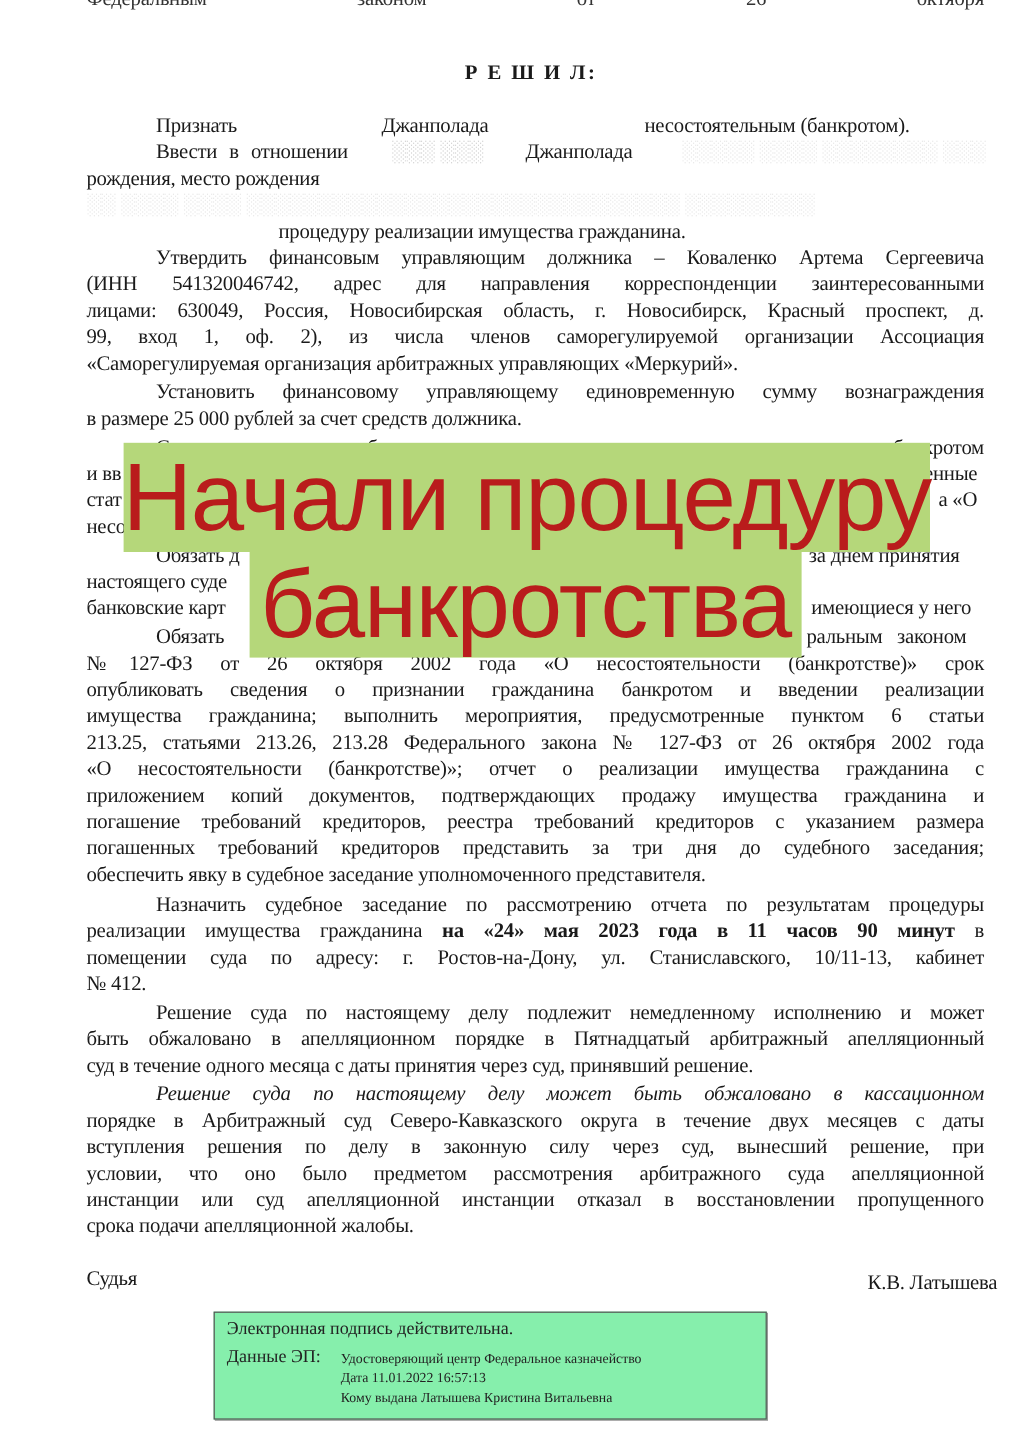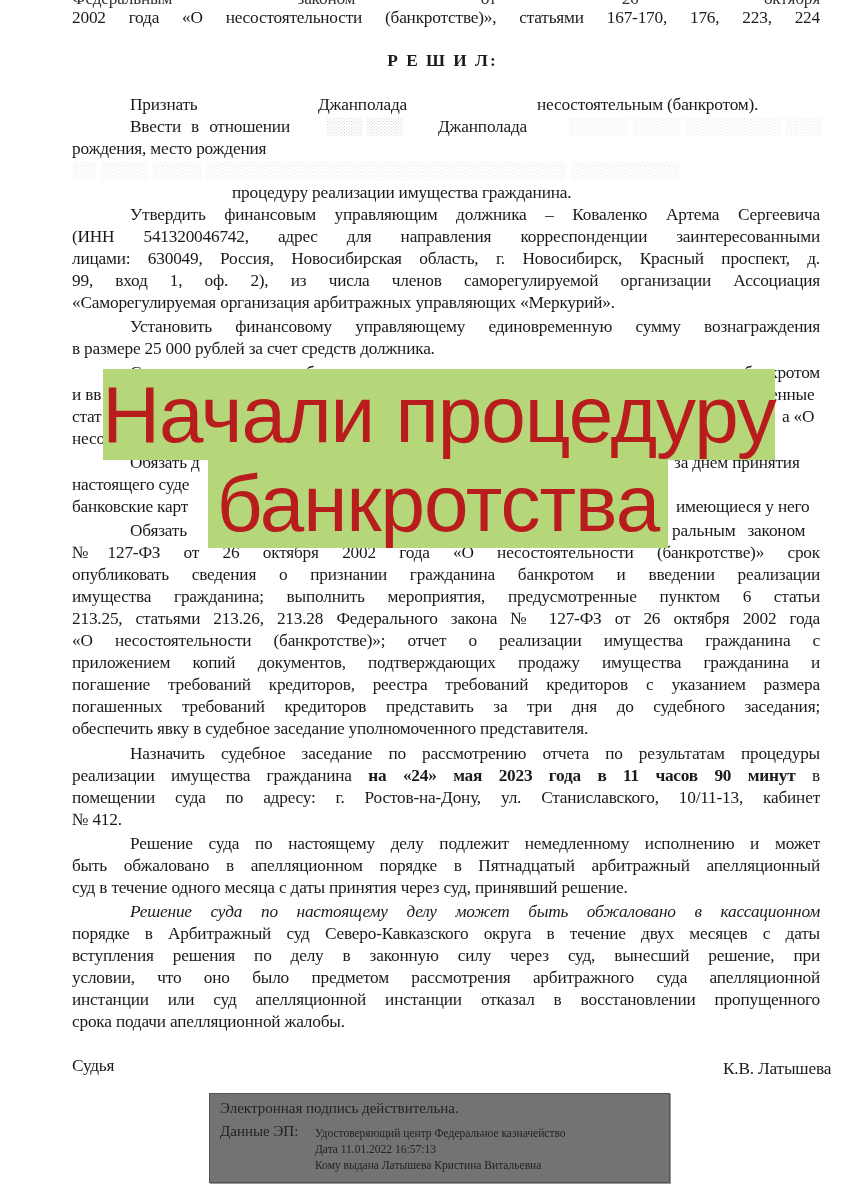--- a/index.html
+++ b/index.html
@@ -15,33 +15,32 @@
   .faded { color: #c9c9c9; }
   .cut { color: #333; clip-path: inset(55% 0 0 0); }
   .ghost { color: #e4e4e4; }
   .overlay { position: absolute; background: #b5d77a; color: #b91c1c;
              font-family: "Liberation Sans", "DejaVu Sans", sans-serif;
              display: flex; align-items: center; justify-content: center;
              white-space: nowrap; }
   .ov1 { left: 103px; top: 369px; width: 672px; height: 91px; font-size: 80px; letter-spacing: -1px; }
   .ov2 { left: 208px; top: 460px; width: 460px; height: 88px; font-size: 80px; letter-spacing: -1px; }
   .sigbox { position: absolute; left: 178px; top: 1093px; width: 459px; height: 88px;
-            border: 1.5px solid #555; box-shadow: 1px 1px 0 #999; background: #737373; margin-left: 31px; }
+            border: 1.5px solid #555; box-shadow: 1px 1px 0 #999; background: #86efac; }
   .sig-title { position: absolute; left: 10px; top: 6px; font-size: 15px; color: #222; }
   .sig-label { position: absolute; left: 10px; top: 29px; font-size: 15px; color: #222; }
   .sig-line { position: absolute; left: 105px; font-size: 11.5px; color: #222; }
 </style>
 </head>
 <body>
 
 <div class="page">
 
   <div class="ln just cut" style="top:-12px;">Федеральным законом от 26 октября</div>
 
-  <div class="ln just" style="top:7px;">2002 года «О несостоятельности (банкротстве)», статьями 167-170, 176, 223, 224</div>
 
   <div class="ln center bold" style="top:50px; letter-spacing:2px;padding-left:16px;">Р Е Ш И Л:</div>
 
   <div class="ln" style="top:94px; left:130px;">Признать</div>
   <div class="ln" style="top:94px; left:318px; width:auto;">Джанполада</div>
   <div class="ln" style="top:94px; left:537px; width:auto;">несостоятельным (банкротом).</div>
 
   <div class="ln" style="top:116px; left:130px; width:auto; word-spacing:6px;">Ввести в отношении</div>
   <div class="ln faded" style="top:116px; left:326px; width:90px;">░░░ ░░░</div>
   <div class="ln" style="top:116px; left:438px; width:auto;">Джанполада</div>

